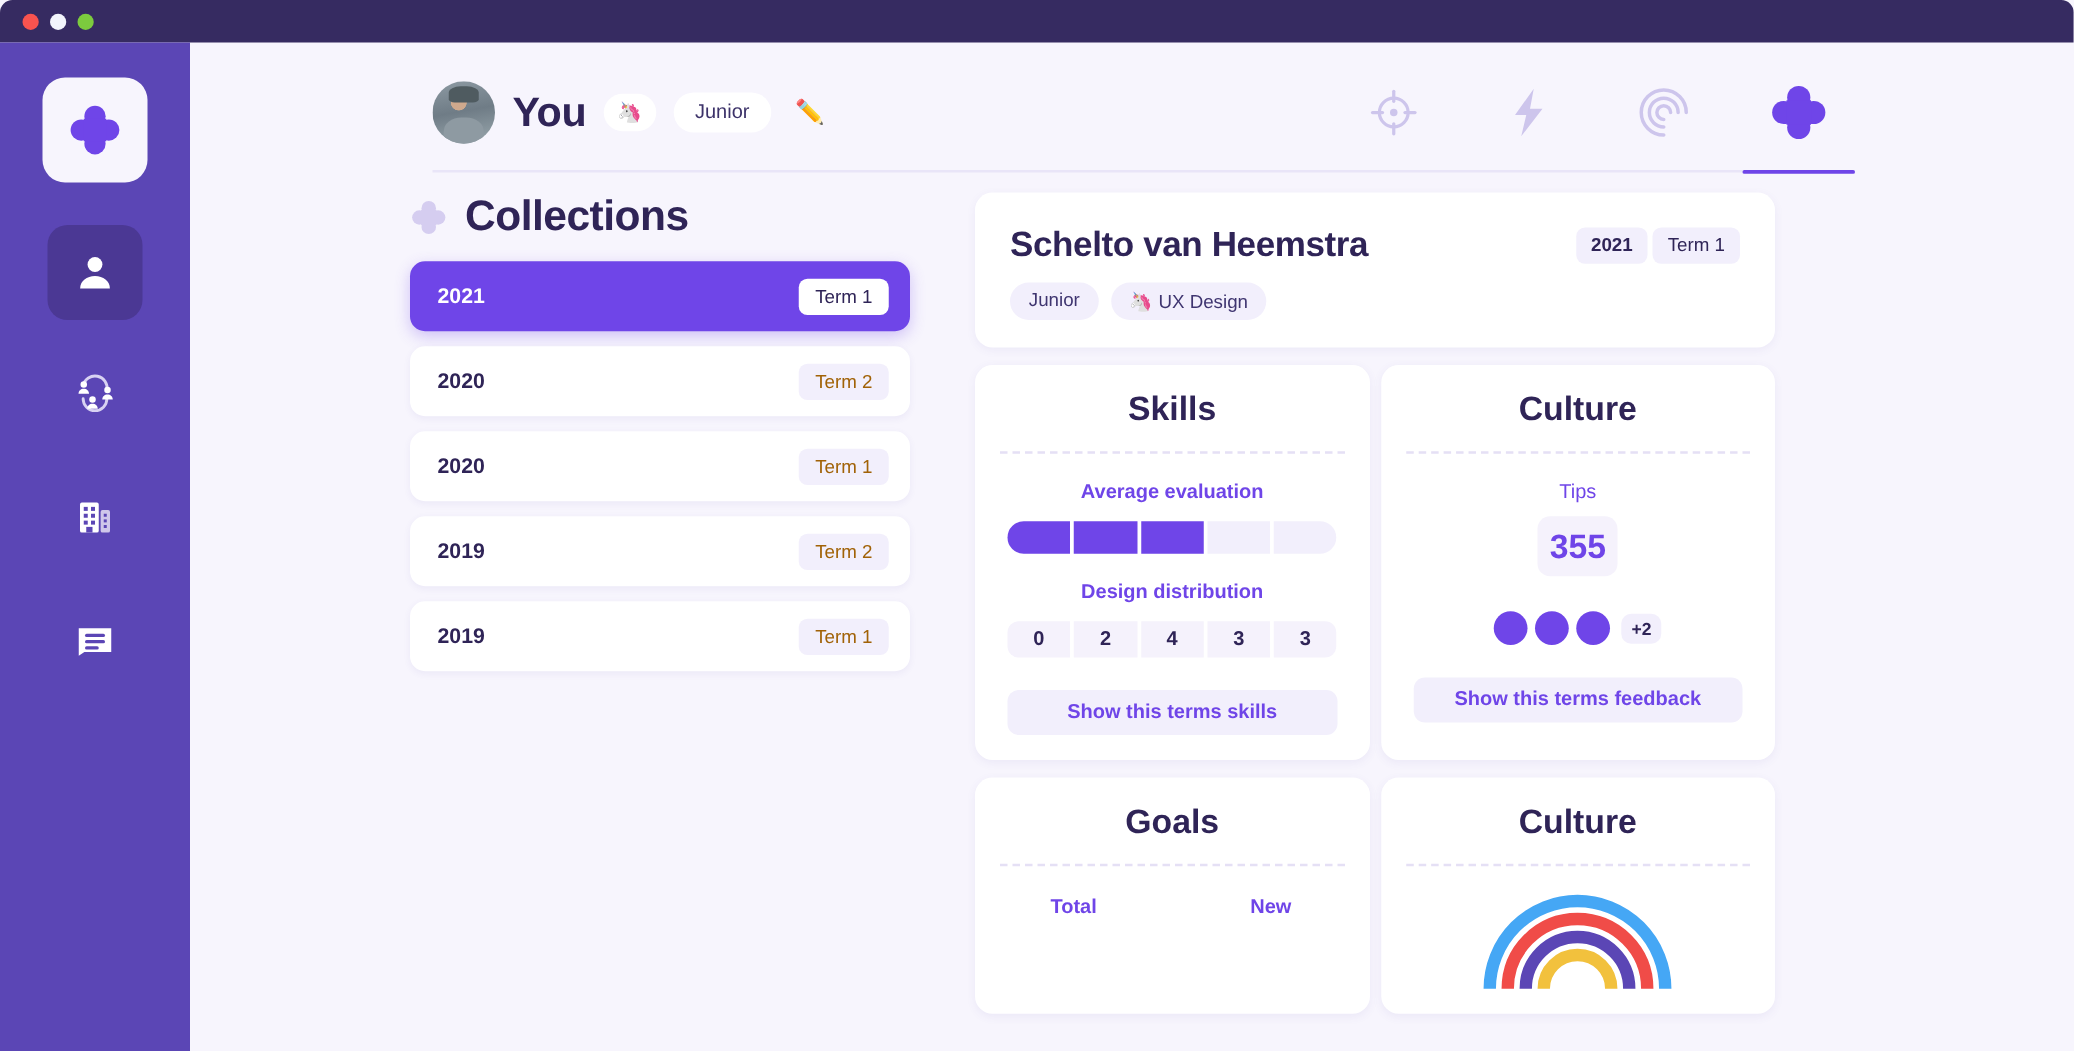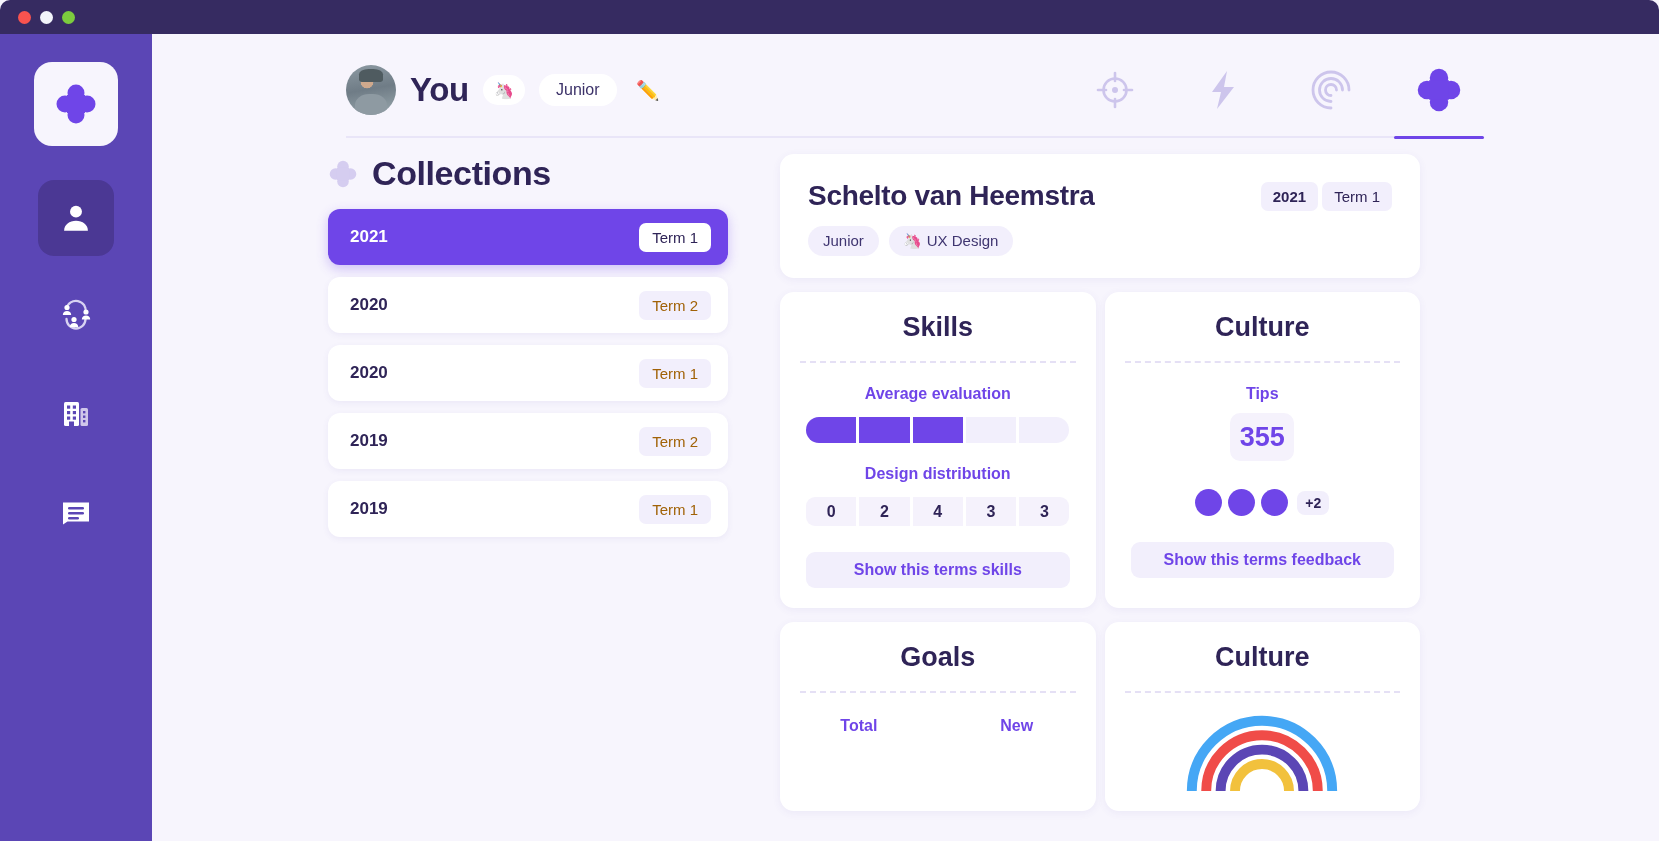--- a/index.html
+++ b/index.html
@@ -154,21 +154,21 @@
   .dcell:last-child { border-radius:0 9px 9px 0; }
 
   .panel-btn {
     margin: 26px 26px 0; height:36px; border-radius:9px;
     background:#f2effc; color:#6f45e8; font-size:16px; font-weight:700;
     display:flex; align-items:center; justify-content:center; cursor:pointer;
   }
 
   .fb-heads { display:flex; margin-top:22px; }
   .fb-col { flex:1; text-align:center; }
-  .fb-head { font-size:16px; font-weight:700; color:#6f45e8; }
+  .fb-head { font-size:16px; font-weight:400; color:#6f45e8; }
   .fb-num {
     margin: 10px auto 0; width:64px; height:48px; border-radius:10px;
     background:#f5f2fc; color:#6f45e8; font-size:27px; font-weight:700;
     display:flex; align-items:center; justify-content:center;
   }
   .avatars { display:flex; align-items:center; justify-content:center; gap:6px; margin-top:28px; }
   .av-dot { width:27px; height:27px; border-radius:50%; background:#6f45e8; }
   .av-more {
     background:#f2effc; color:#2f2457; font-size:14px; font-weight:700;
     border-radius:8px; padding:4px 8px; margin-left:3px;

